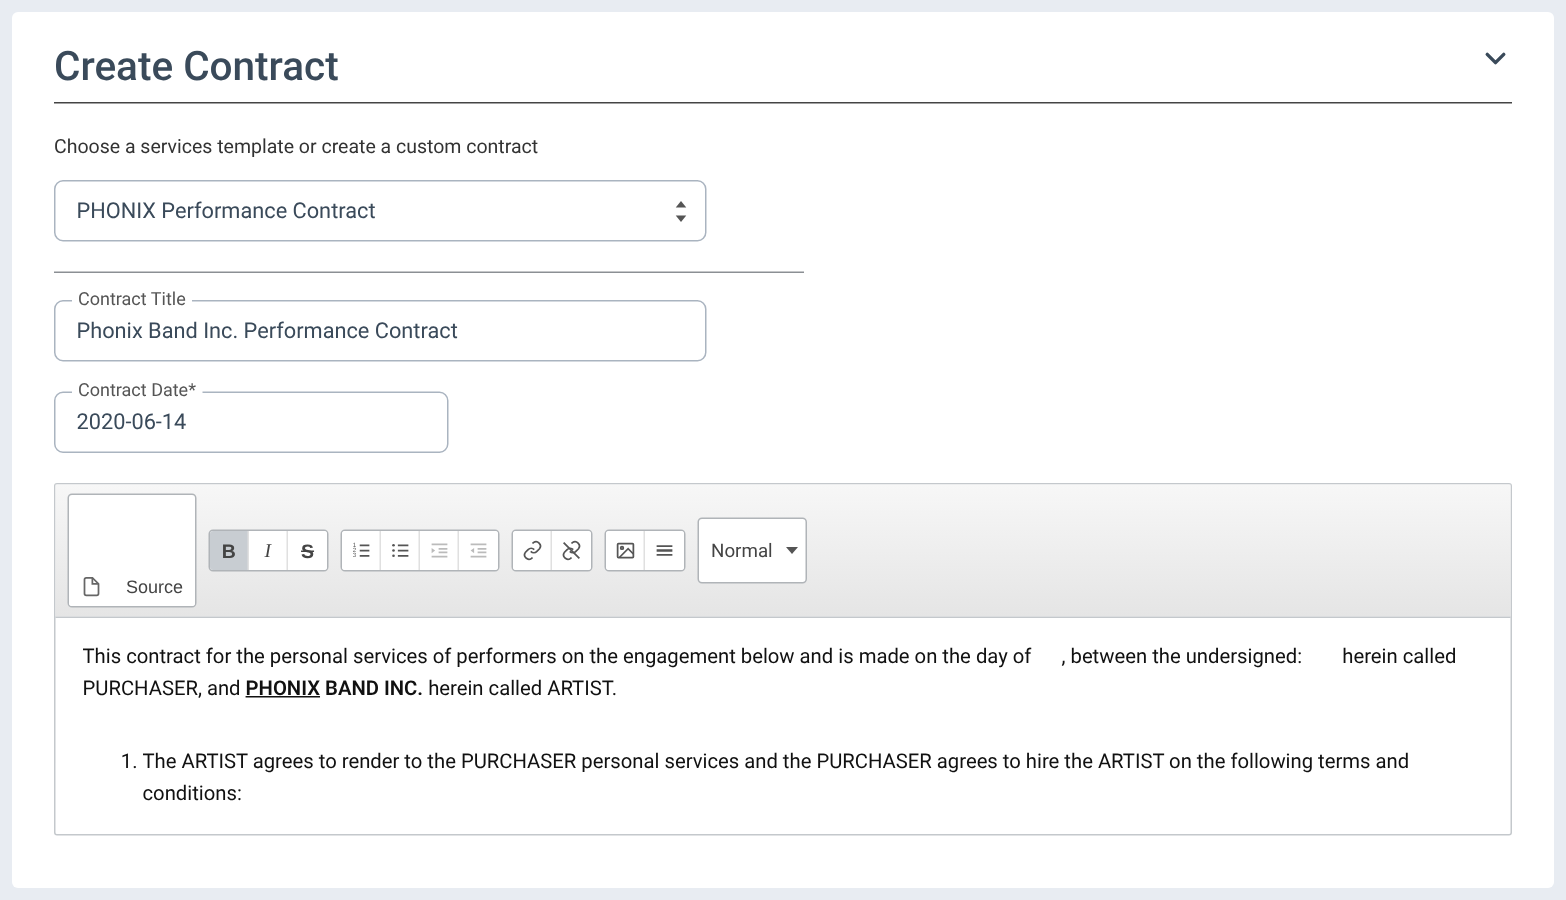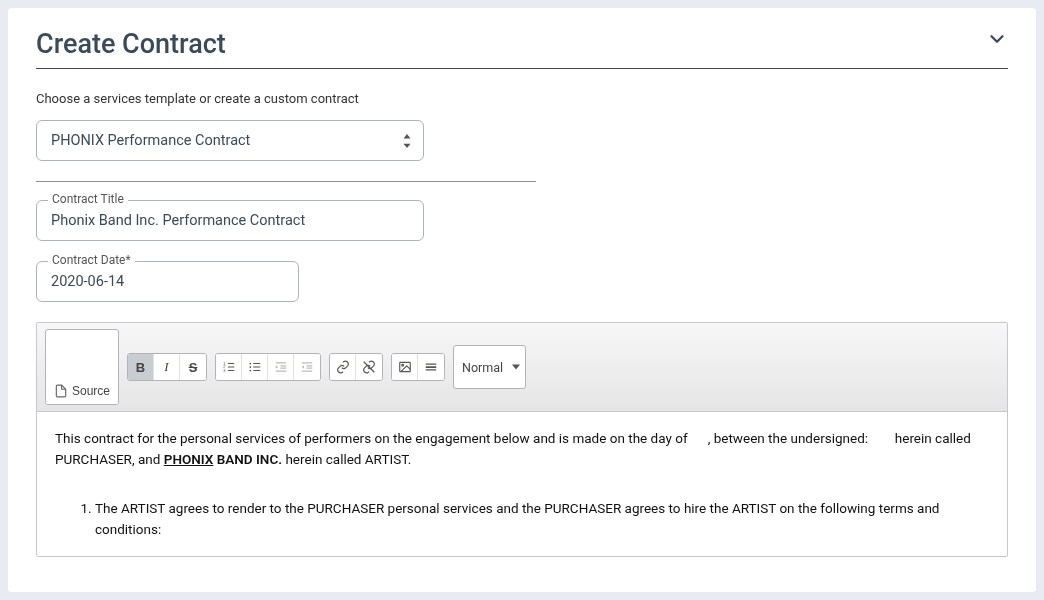--- a/index.html
+++ b/index.html
@@ -37,21 +37,21 @@
   cursor: pointer;
 }
 .subtitle {
   font-size: 13px;
   color: #333;
   margin-bottom: 14px;
 }
 .field-wrap {
   position: relative;
   margin-bottom: 20px;
-  width: 388px;
+  width: 435px;
 }
 .field-wrap.narrow { width: 263px; }
 .floating-label {
   position: absolute;
   top: -8px;
   left: 12px;
   background: #fff;
   padding: 0 4px;
   font-size: 12px;
   color: #555;
@@ -122,21 +122,21 @@
   display: flex;
   align-items: center;
   justify-content: center;
 }
 .tb-btn:last-child { border-right: none; }
 .tb-btn.active { background: #c8cdd2; }
 .tb-btn.disabled { color: #bbb; cursor: default; }
 .tb-btn.source-btn {
   width: auto;
   padding: 0 8px;
-  gap: 4px;
+  gap: 16px;
   font-size: 12px;
   margin-top: 48px;
 }
 .tb-select {
   border: 1px solid #b0b4b8;
   border-radius: 3px;
   background: #fff;
   height: 44px;
   padding: 0 22px 0 8px;
   font-size: 12.5px;

